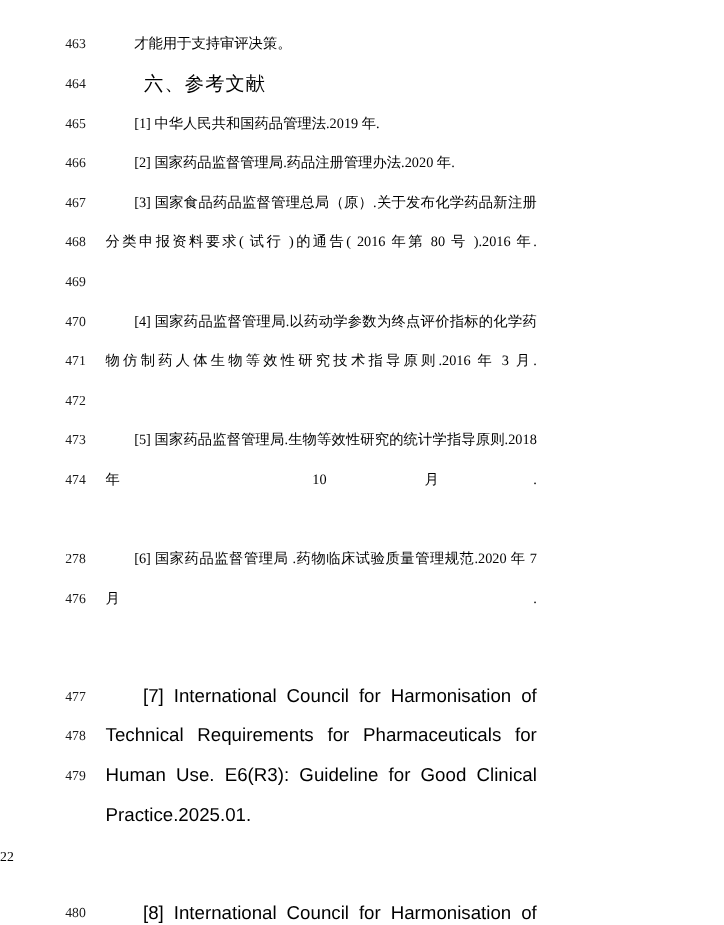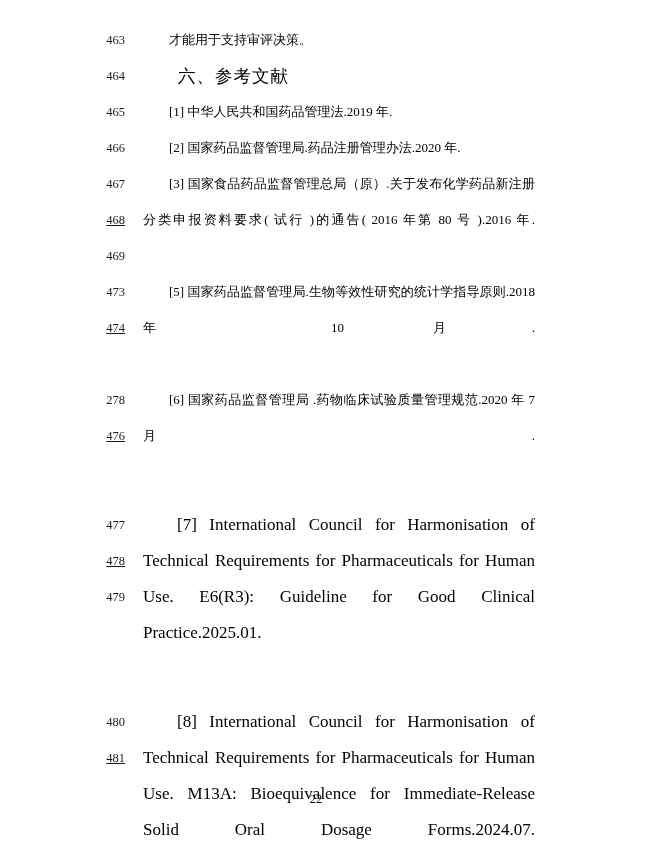--- a/index.html
+++ b/index.html
@@ -14,38 +14,37 @@
     font-family: "Liberation Serif", "DejaVu Serif", serif;
     color: #000000;
     overflow: hidden;
   }
   #page {
     position: relative;
     width: 538px;
     height: 841px;
     box-sizing: border-box;
     padding: 22px 50px 0 96px;
-    margin-left: 47px;
   }
   .line-wrap {
     position: relative;
   }
   .lineno {
     position: absolute;
     left: -52px;
     width: 34px;
     text-align: right;
     font-family: "Liberation Serif", "DejaVu Serif", serif;
     font-size: 12.5px;
     color: #1a1a1a;
     line-height: 36px;
     user-select: none;
   }
   .ln-a { top: 0; }
-  .ln-b { top: 36px; text-decoration: underline; }
+  .ln-b { top: 36px; }
   .ln-c { top: 72px; text-align: right; }
   .para {
     position: relative;
     margin: 0;
     font-size: 13px;
     line-height: 36px;
     text-align: justify;
     text-justify: inter-ideograph;
     word-spacing: 0;
   }
@@ -53,36 +52,36 @@
   .heading {
     position: relative;
     margin: 0;
     font-size: 17.5px;
     line-height: 36px;
     font-weight: normal;
     text-indent: 2em;
     letter-spacing: 1px;
   }
   .en {
-    font-family: Liberation Serif, serif;
+    font-family: Liberation Sans, sans-serif;
   }
   .just-block {
     text-align: justify;
   }
   .just-block:after {
     content: "";
     display: inline-block;
     width: 100%;
   }
   .pagenum {
     position: absolute;
     left: 0;
     right: 0;
-    top: 792px;
-    text-align: center;
+    top: 772px;
+    text-align: left;
     font-size: 12.5px;
     font-family: "Liberation Serif", "DejaVu Serif", serif;
   }
   .ref-en {
     text-align: justify;
     text-indent: 2em;
     font-size: 17px;
     line-height: 36px;
   }
 </style>
@@ -111,20 +110,26 @@
     <p class="para indent2">[2] 国家药品监督管理局.药品注册管理办法.2020 年.</p>
   </div>
 
   <div class="line-wrap">
     <span class="lineno ln-a">467</span>
     <span class="lineno ln-b">468</span>
     <span class="lineno ln-c">469</span>
     <p class="para indent2 just-block">[3] 国家食品药品监督管理总局（原）.关于发布化学药品新注册分类申报资料要求( 试行 )的通告( 2016 年第 80 号 ).2016 年.</p>
   </div>
 
+  <div class="line-wrap">
+    <span class="lineno ln-a">470</span>
+    <span class="lineno ln-b">471</span>
+    <span class="lineno ln-c">472</span>
+    <p class="para indent2 just-block">[4] 国家药品监督管理局.以药动学参数为终点评价指标的化学药物仿制药人体生物等效性研究技术指导原则.2016 年 3 月.</p>
+  </div>
 
   <div class="line-wrap">
     <span class="lineno ln-a">473</span>
     <span class="lineno ln-b">474</span>
     <p class="para indent2 just-block">[5] 国家药品监督管理局.生物等效性研究的统计学指导原则.2018 年 10 月.</p>
   </div>
 
   <div class="line-wrap">
     <span class="lineno ln-a">278</span>
     <span class="lineno ln-b">476</span>

